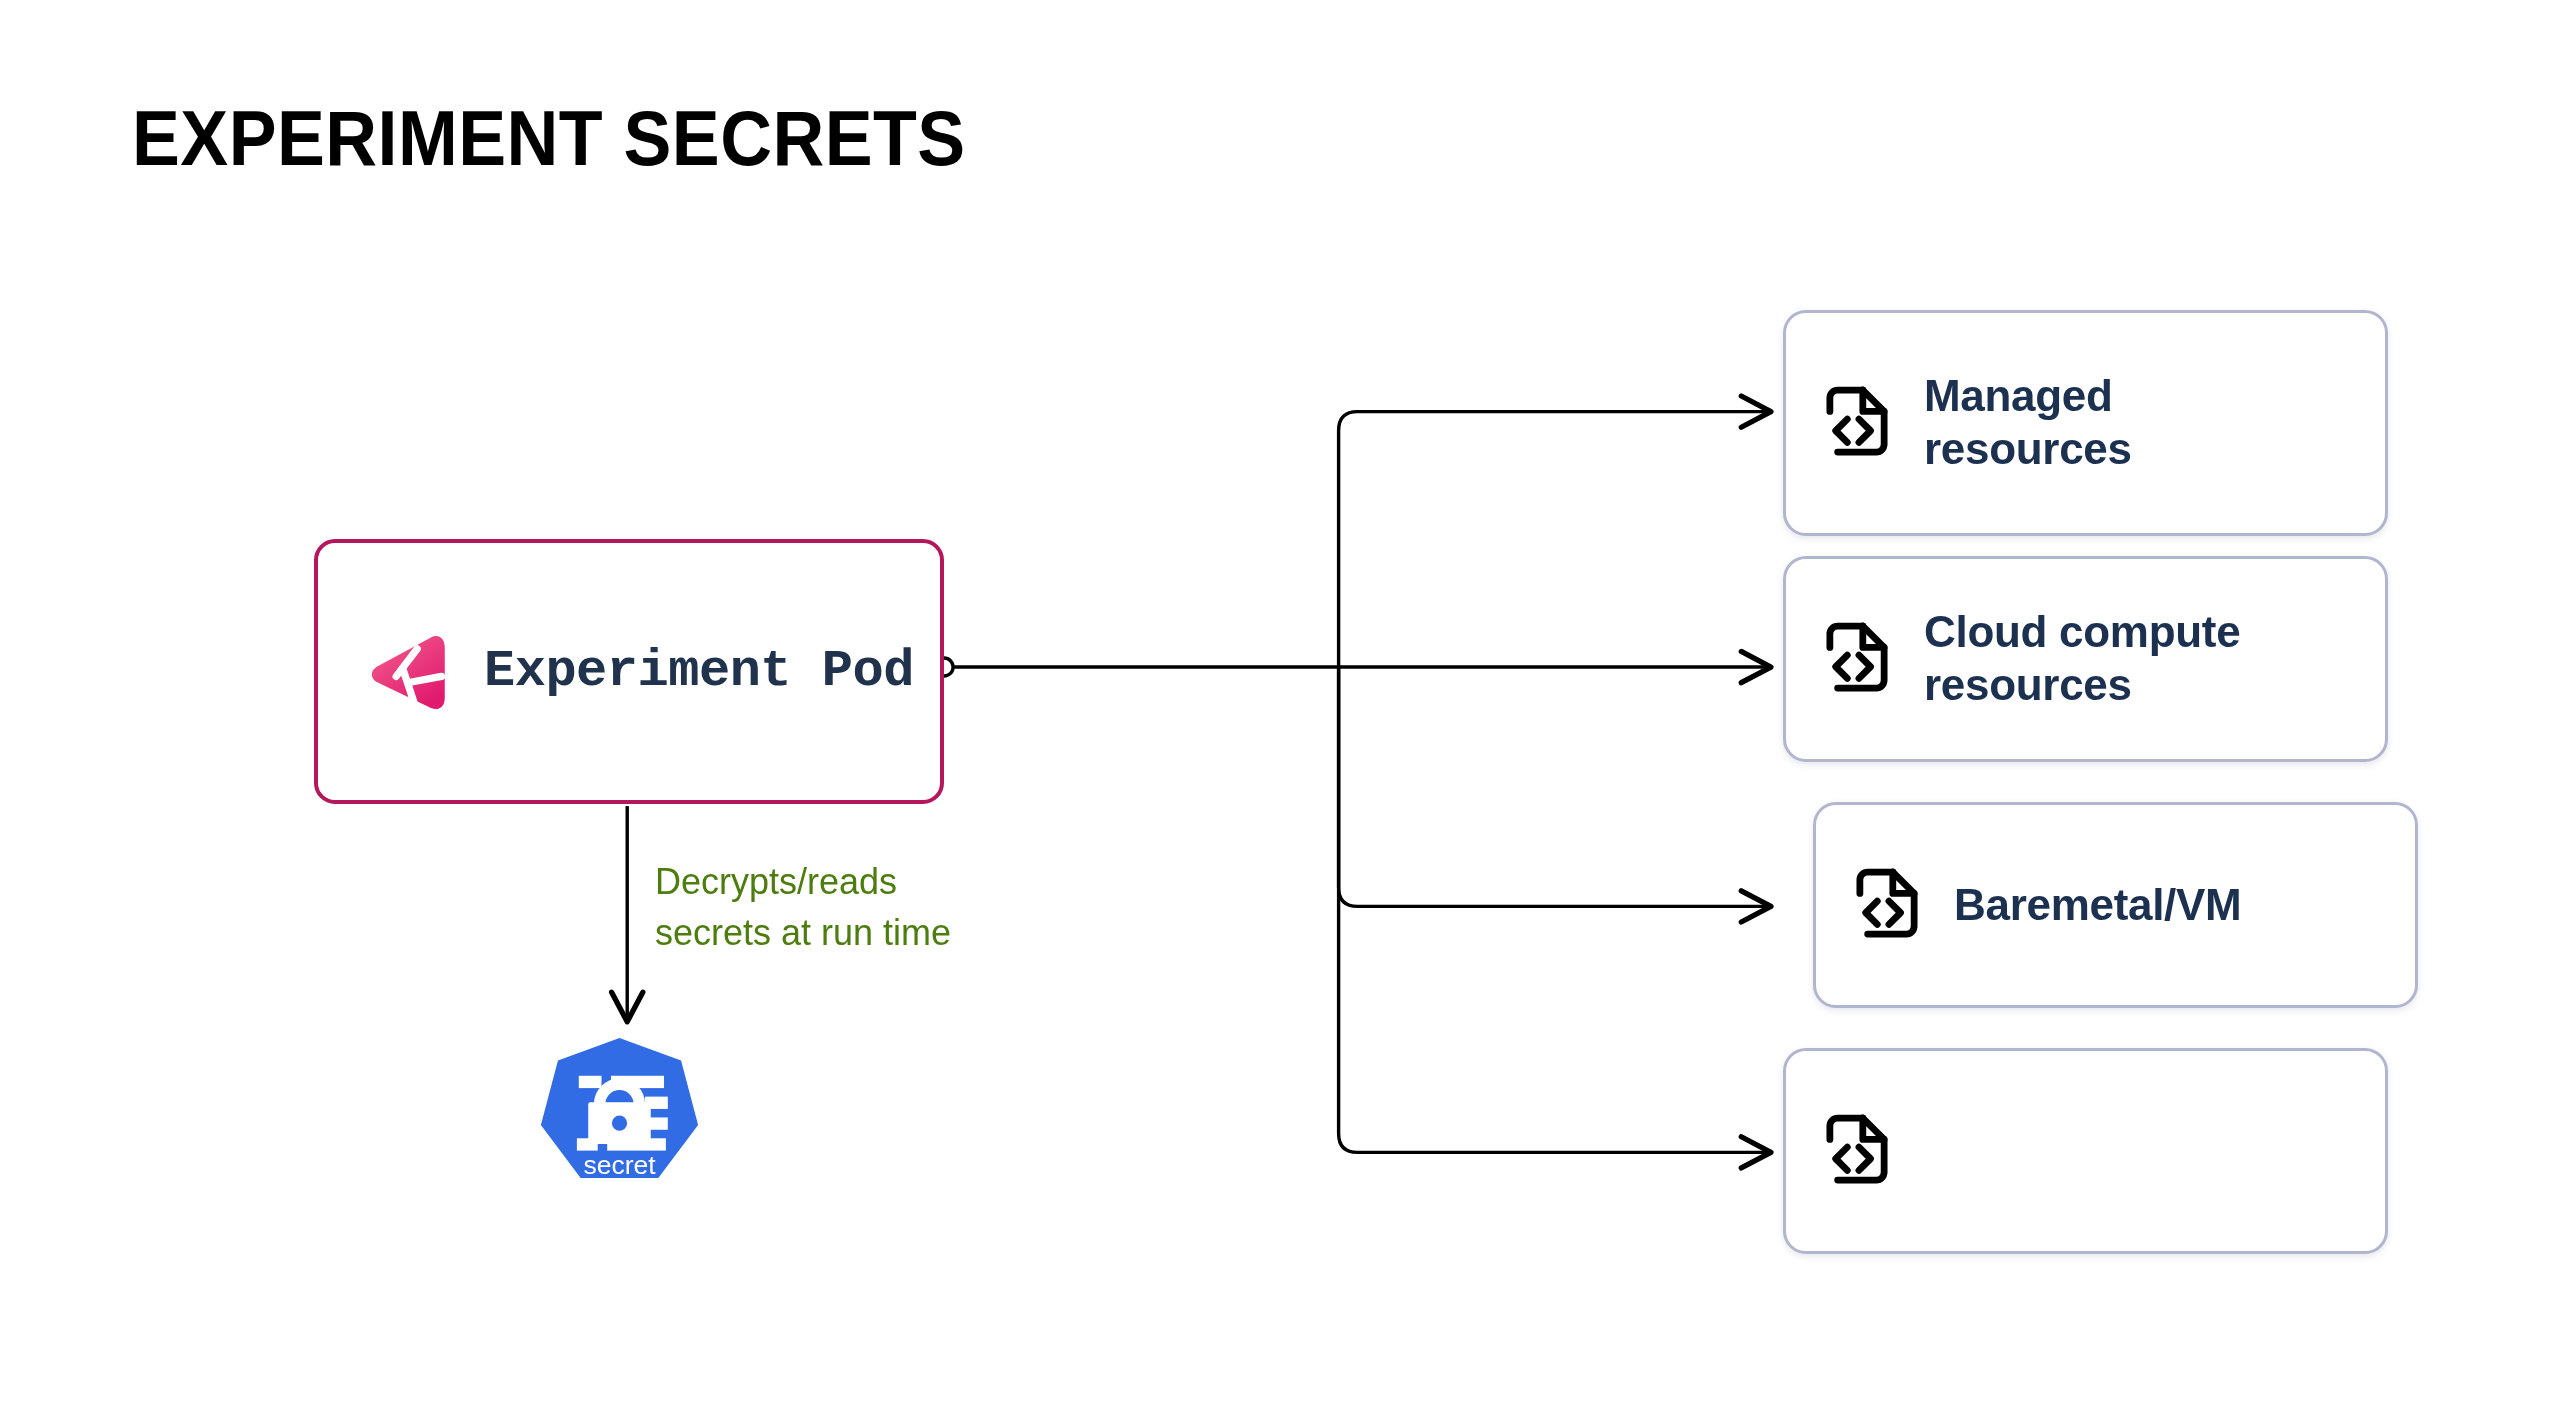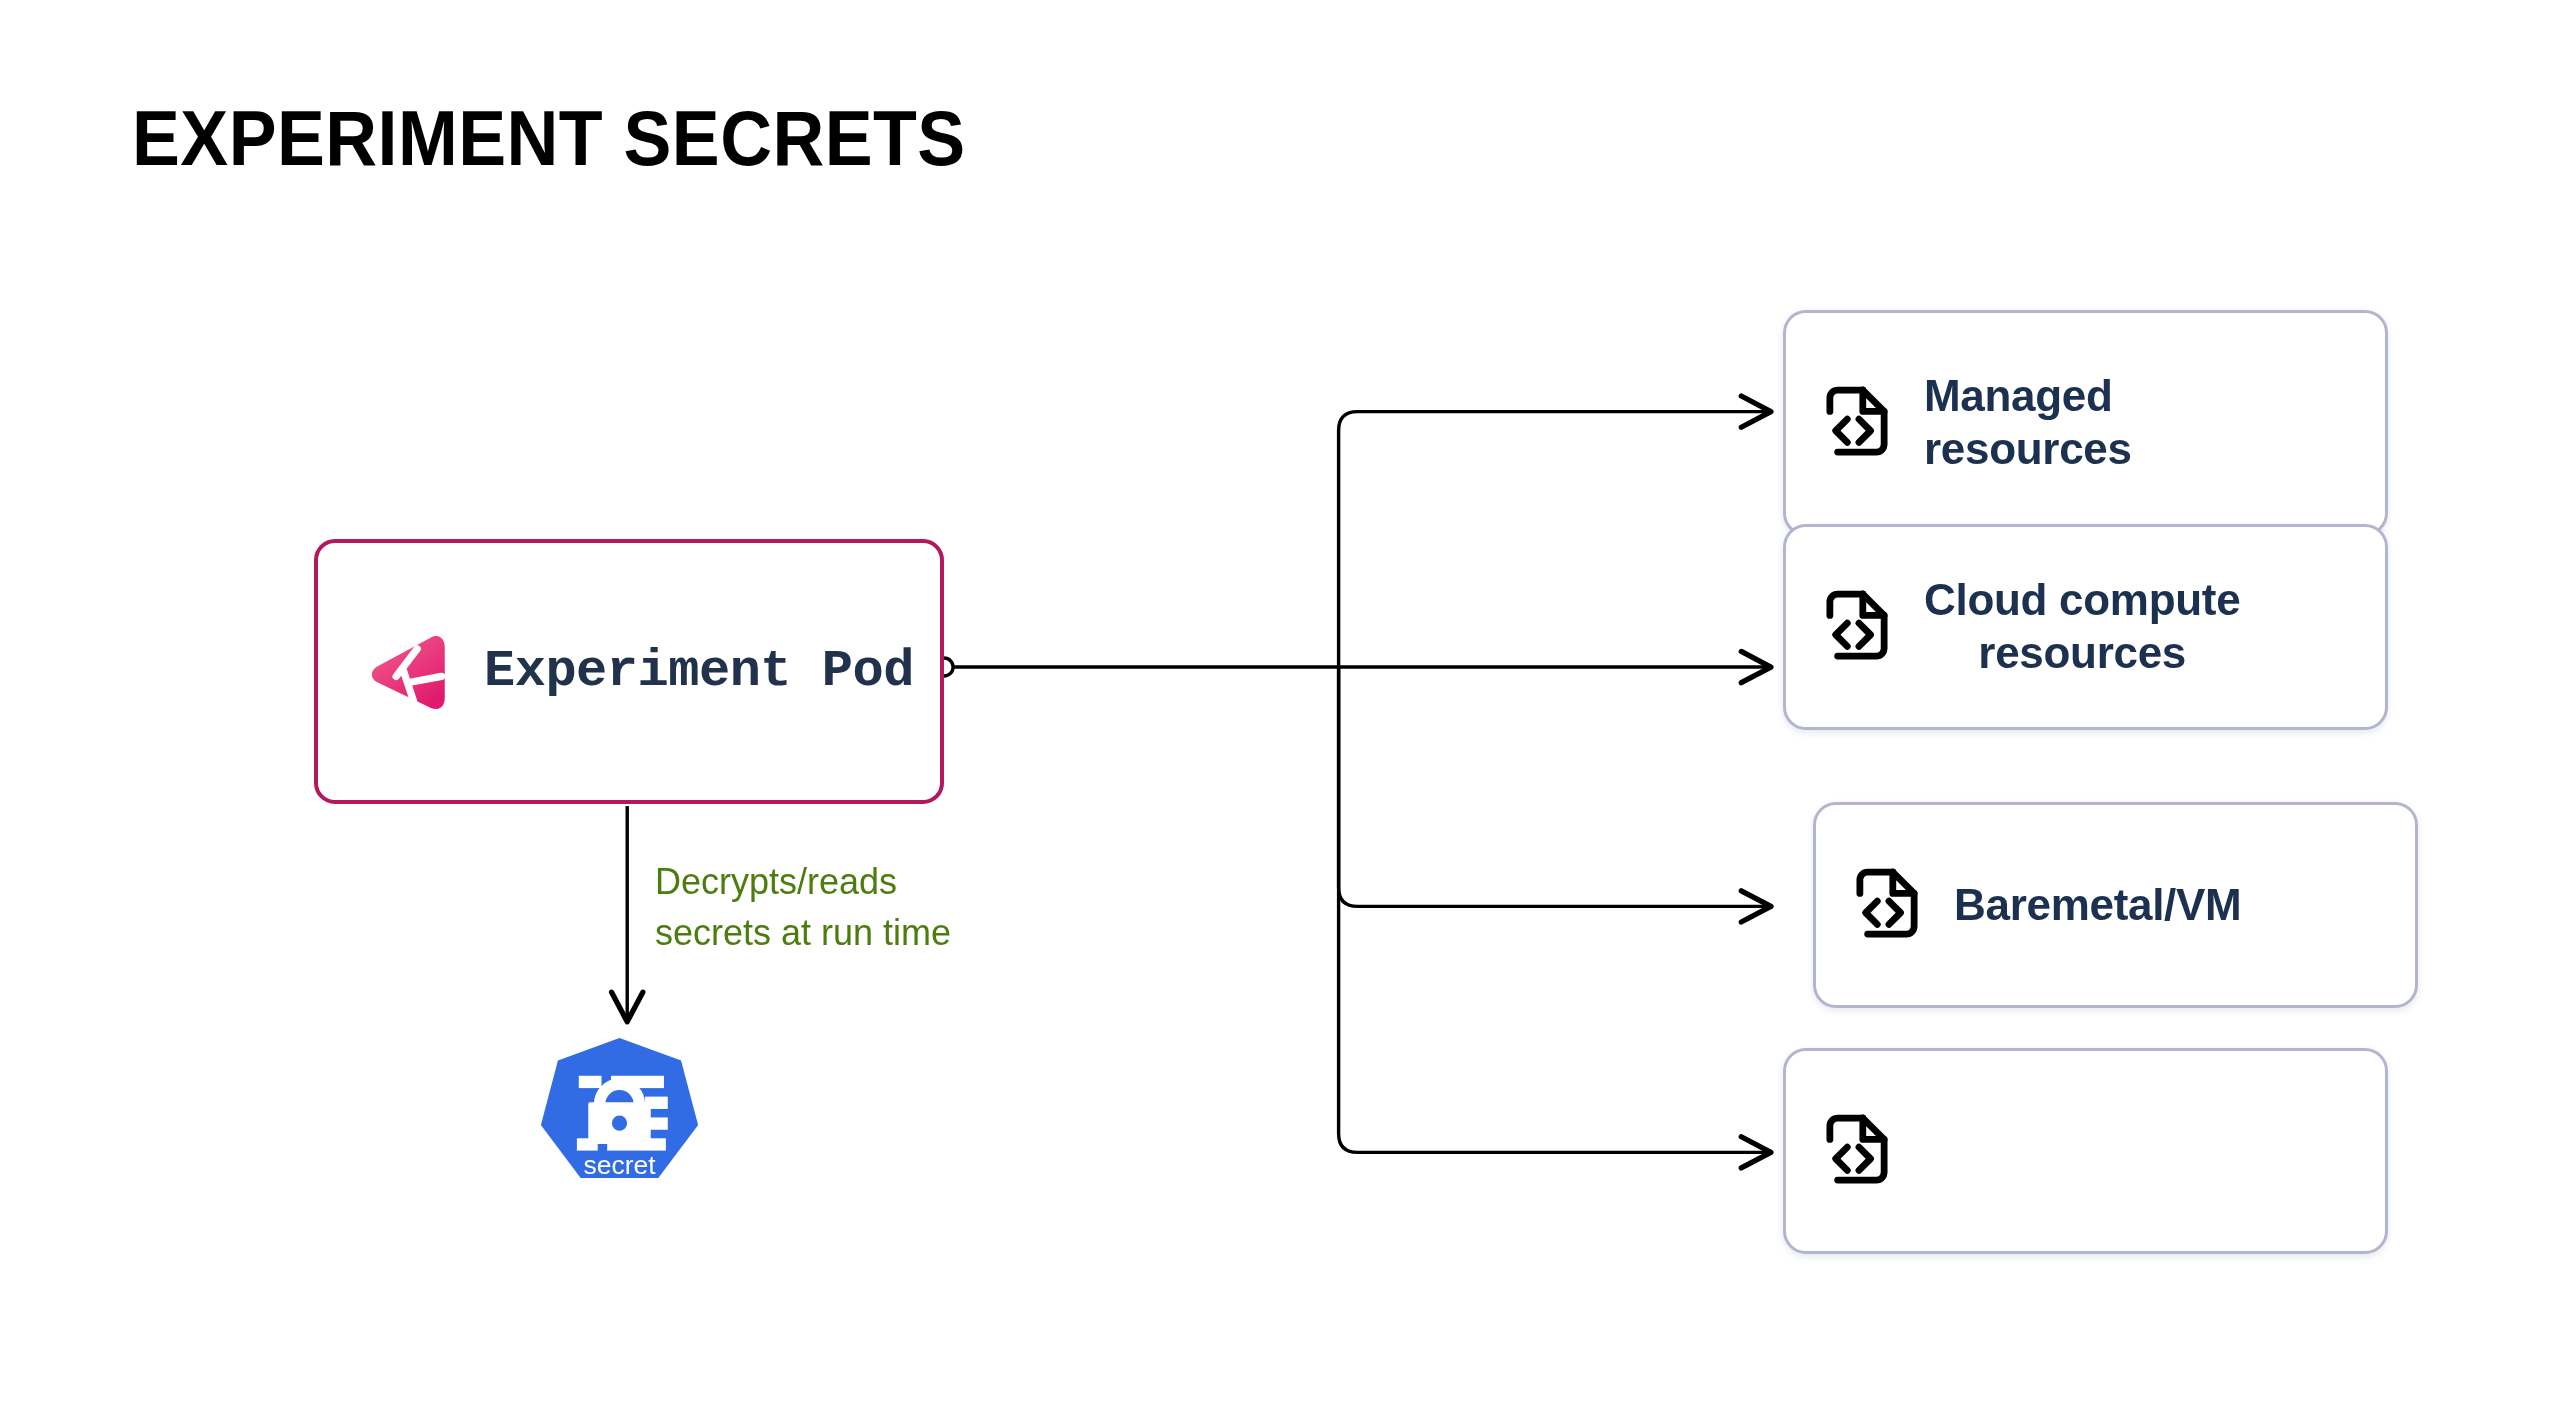--- a/index.html
+++ b/index.html
@@ -117,21 +117,21 @@
   .card-label {
     margin-left: 36px;
     margin-right: 17px;
     font-size: 44px;
     line-height: 1.2;
     font-weight: 700;
     color: #1C3050;
     letter-spacing: -0.3px;
   }
   #card-0 { top: 310px;  height: 226px; }
-  #card-1 { top: 524px;  height: 206px; text-align: center; }
+  #card-1 { top: 556px;  height: 206px; }
   #card-2 { top: 802px;  height: 206px; margin-left: 30px; }
   #card-3 { top: 1048px; height: 206px; }
 </style>
 </head>
 <body>
 
 <div id="canvas">
 
   <div id="page-title">EXPERIMENT SECRETS</div>
 

